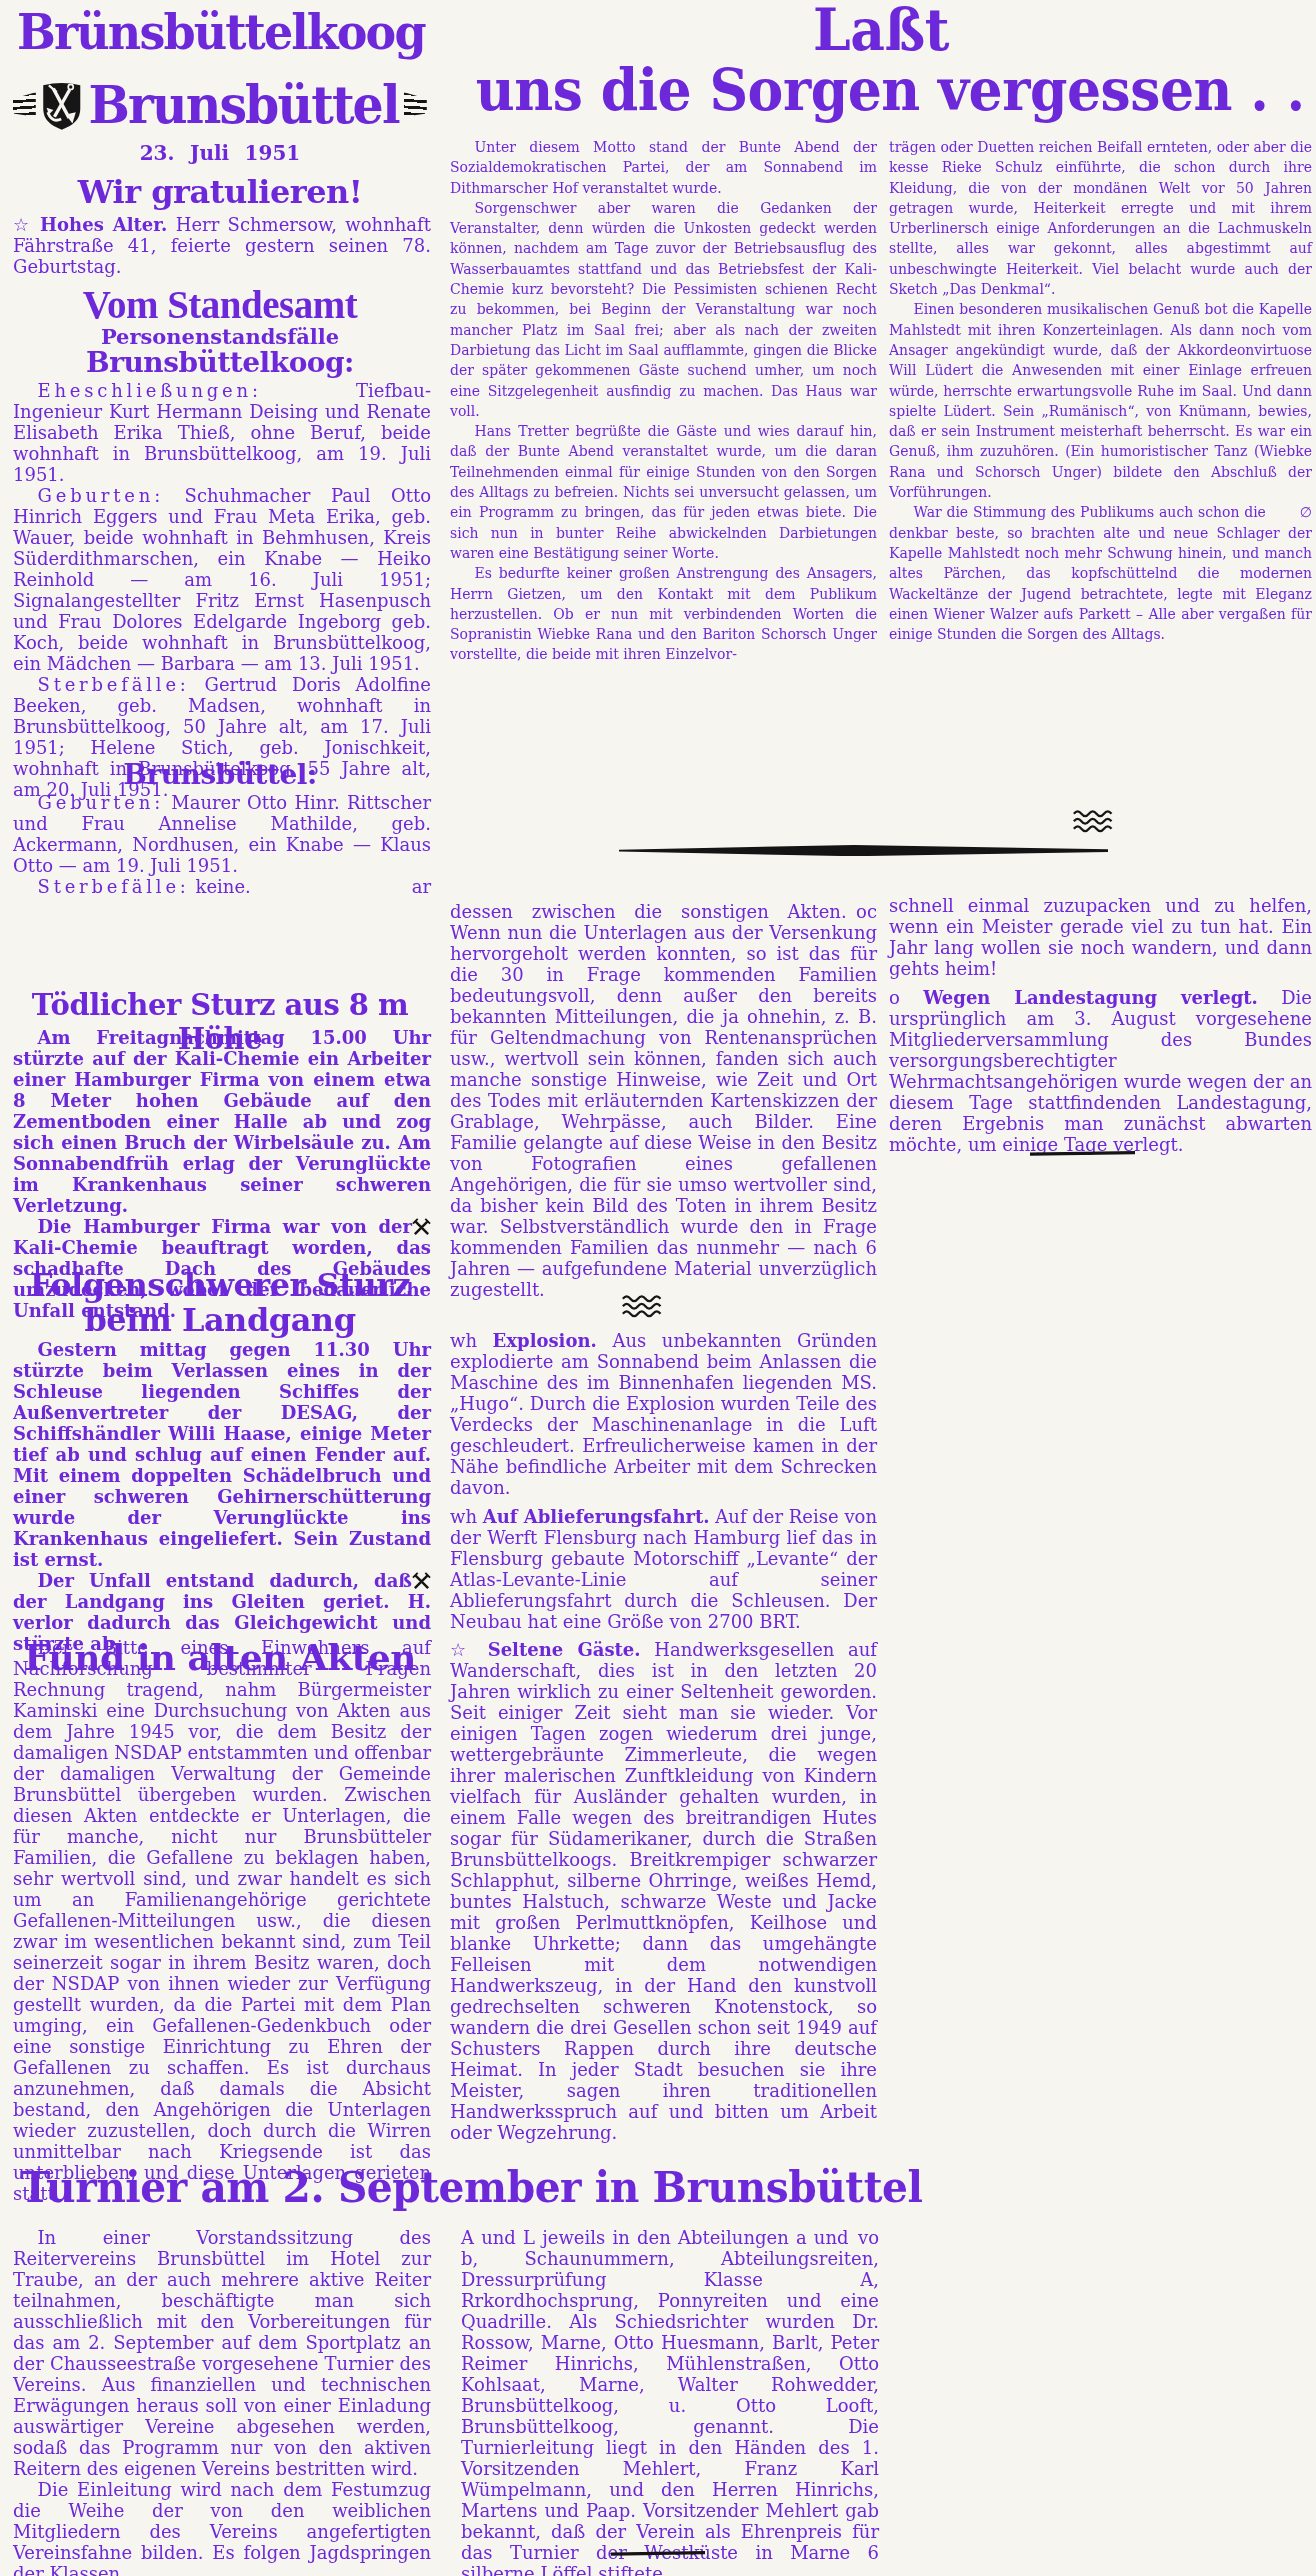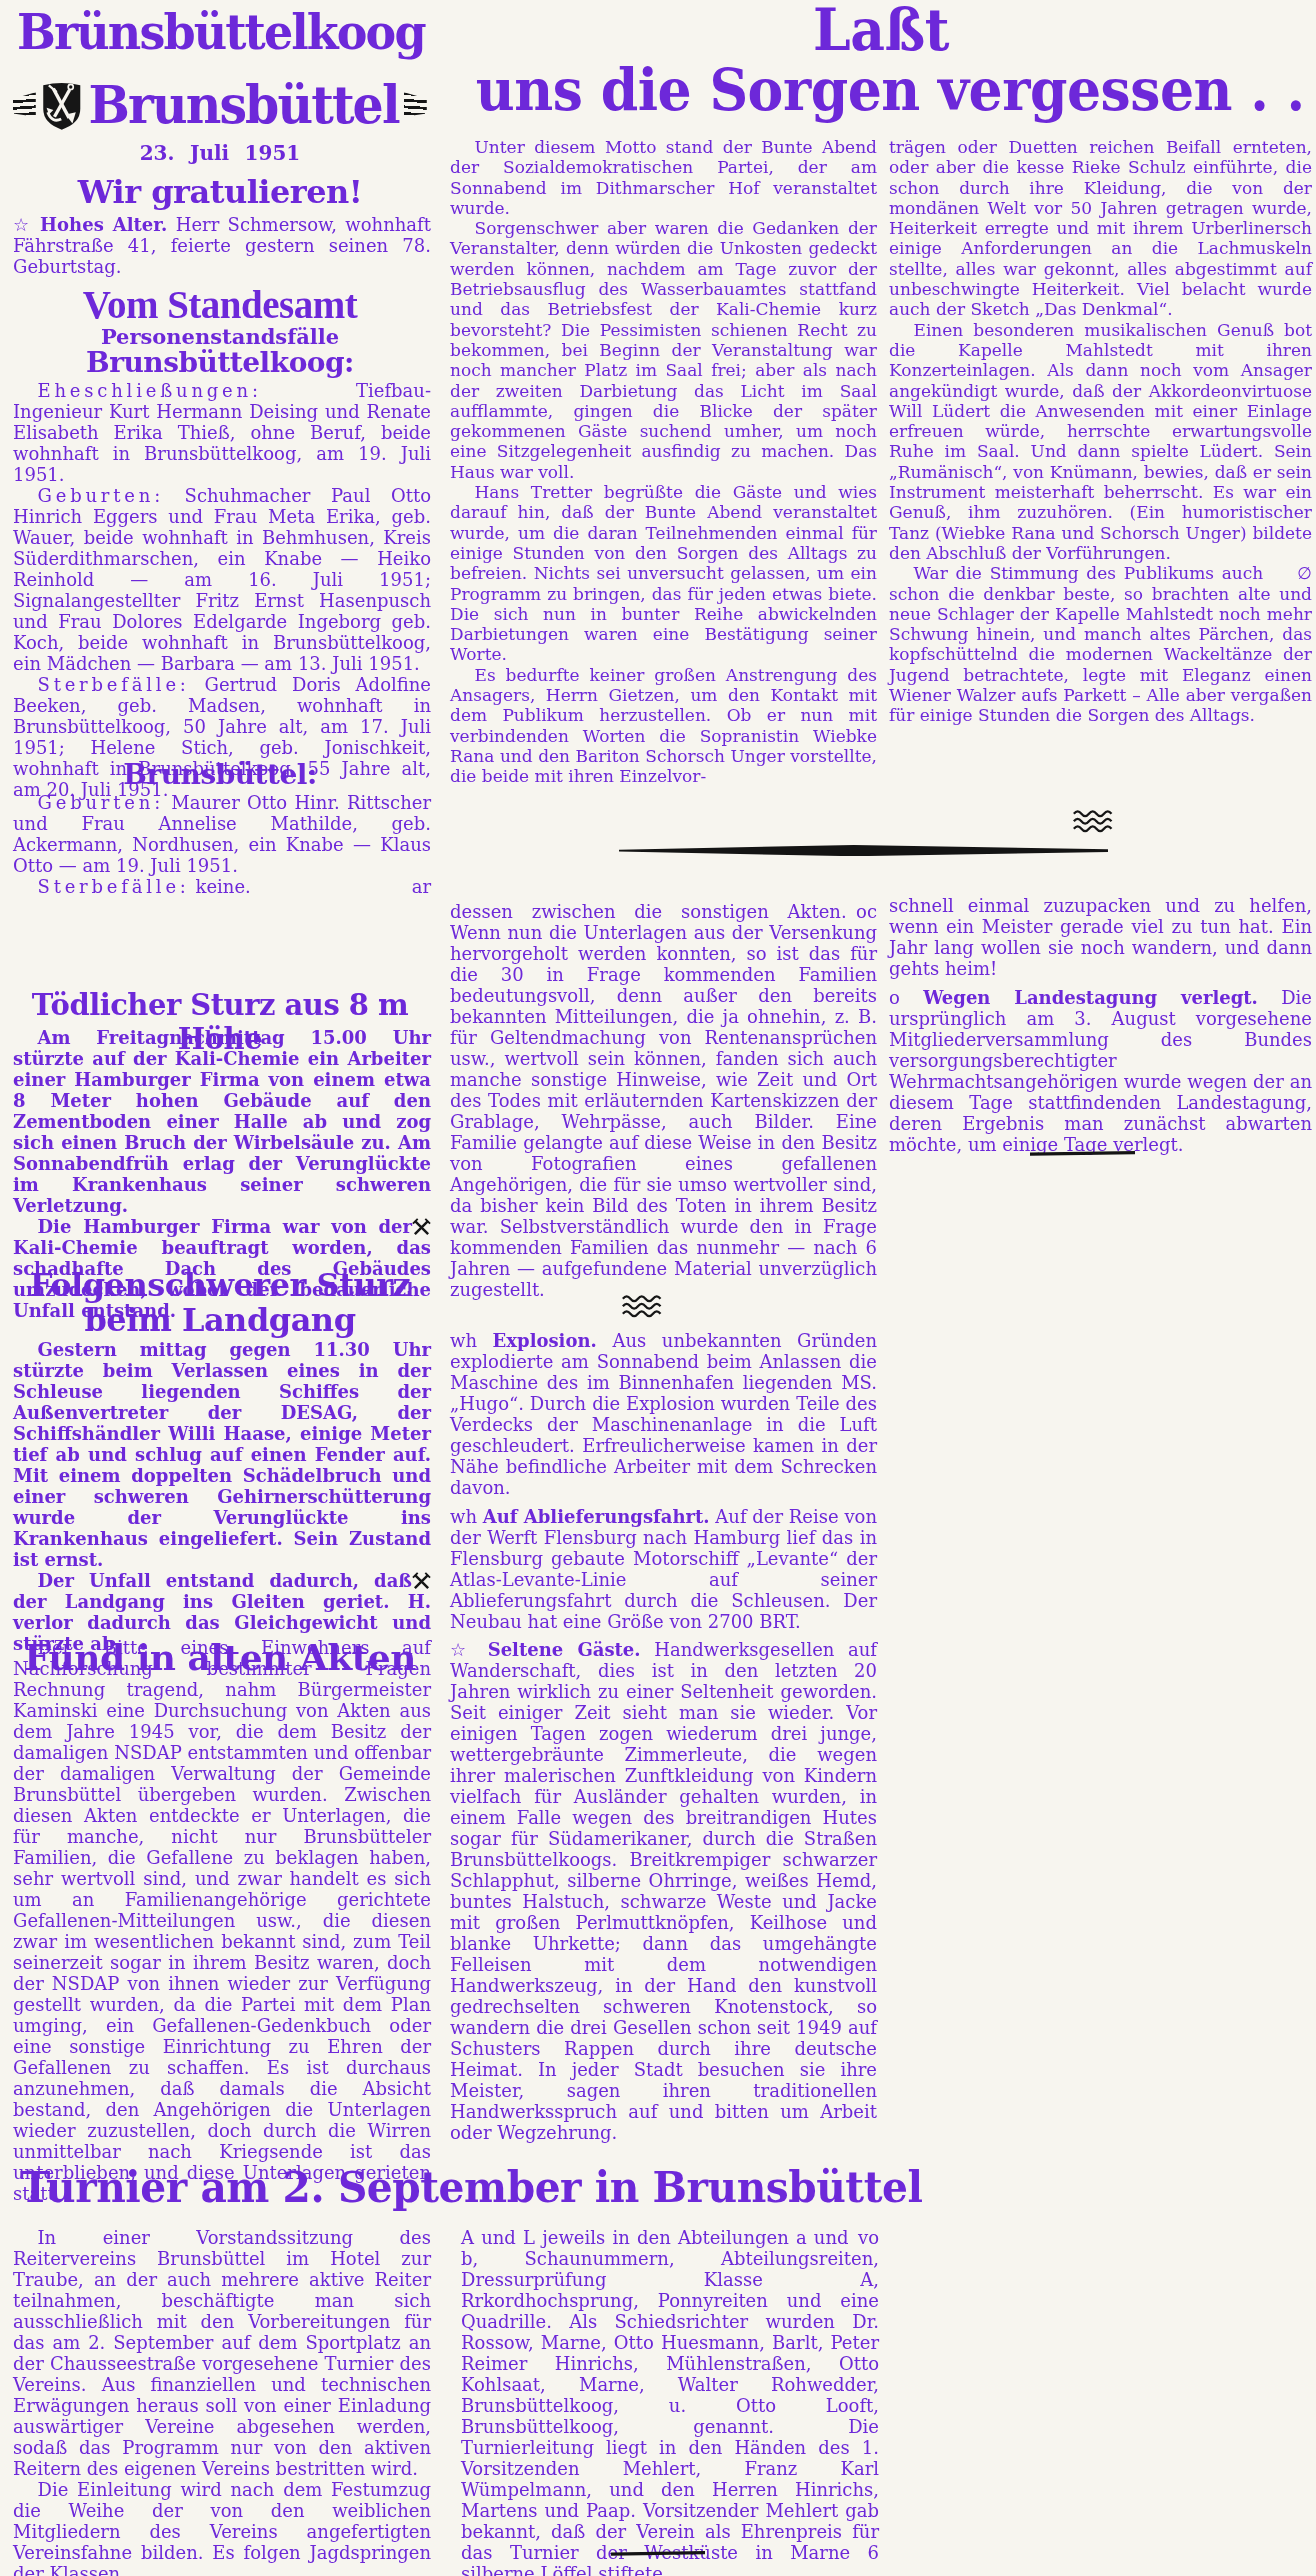--- a/index.html
+++ b/index.html
@@ -4,21 +4,21 @@
 <style>
   html,body{margin:0;padding:0;background:#d8d6d0;}
   .page{position:relative;width:1317px;height:2576px;background:#f7f5ef;color:#6d28d9;
         font-family:"DejaVu Serif", serif;overflow:hidden;}
   .abs{position:absolute;}
   .center{text-align:center;}
   .body-text{font-size:18px;line-height:21px;text-align:justify;}
   .body-text p{margin:0;text-indent:24.5px;}
   .body-text p.noindent{text-indent:0;}
   .body-text p.gap{margin-top:7.5px;}
-  .tight{font-size:17px;line-height:20.3px;}
+  .tight{font-size:14px;line-height:20.3px;}
   .heavy p{font-weight:700;}
   .lead{font-weight:700;}
   .sperr{letter-spacing:3.8px;word-spacing:4.7px;}
   .sign{float:right;padding-left:9.4px;}
   .sym{font-family:"DejaVu Sans", sans-serif;}
   .headline{font-weight:700;letter-spacing:-0.5px;}
   .fraktur{font-weight:700;letter-spacing:-1.9px;transform:scaleY(1.05);}
   .flourish{width:34px;height:24.5px;background:repeating-linear-gradient(#161616 0 2.8px,transparent 2.8px 6.6px);}
   .fl-left{clip-path:polygon(0 20%,100% 0,100% 100%,0 80%);transform:skewY(-4deg);}
   .fl-right{clip-path:polygon(0 0,100% 20%,100% 80%,0 100%);transform:skewY(4deg);}

